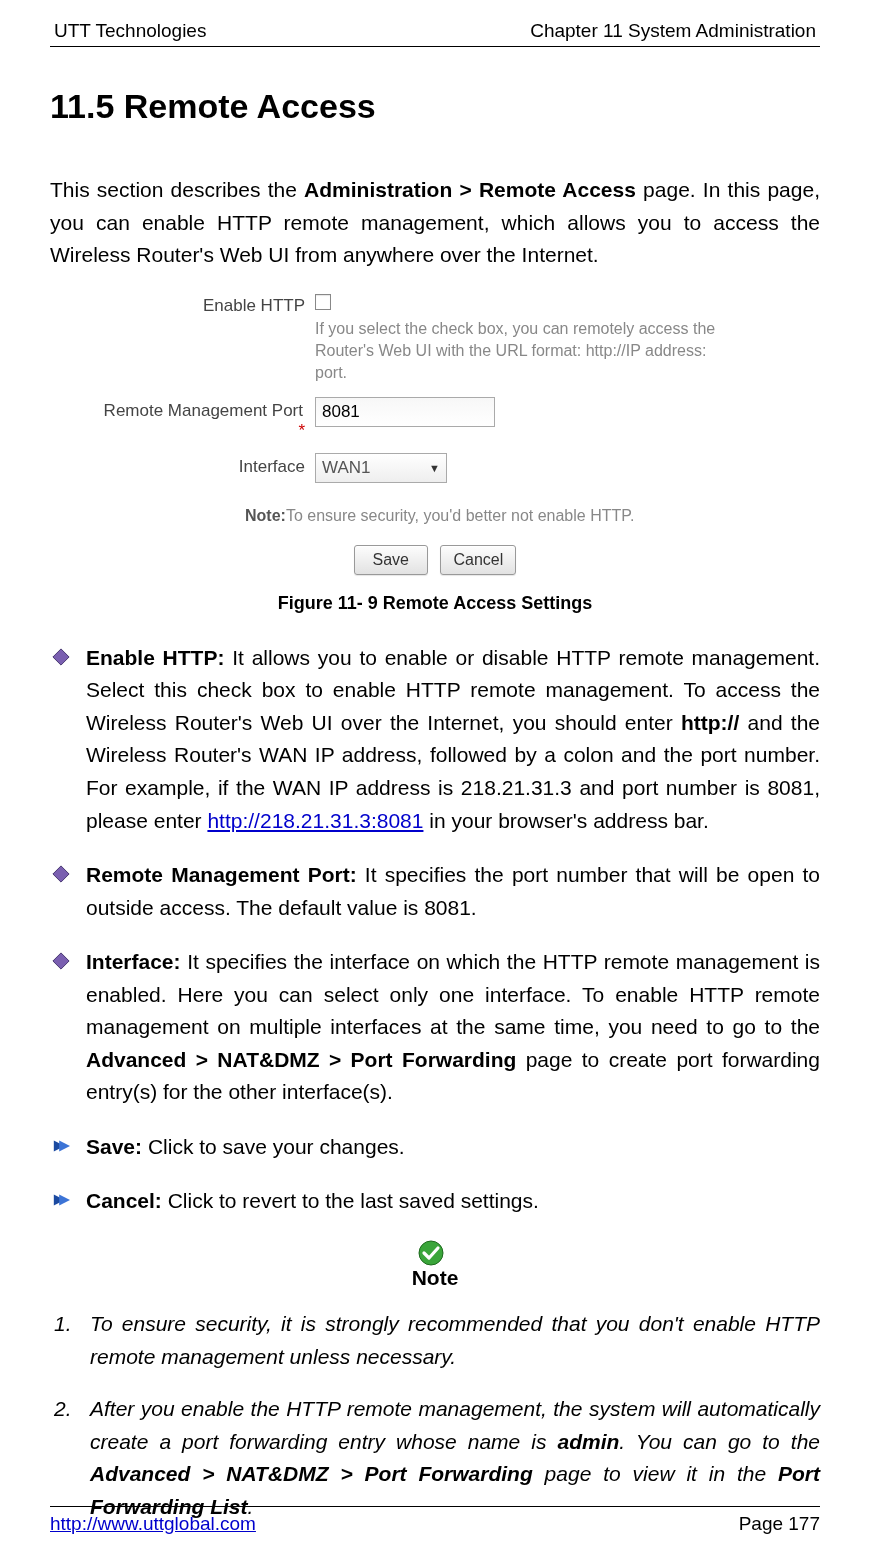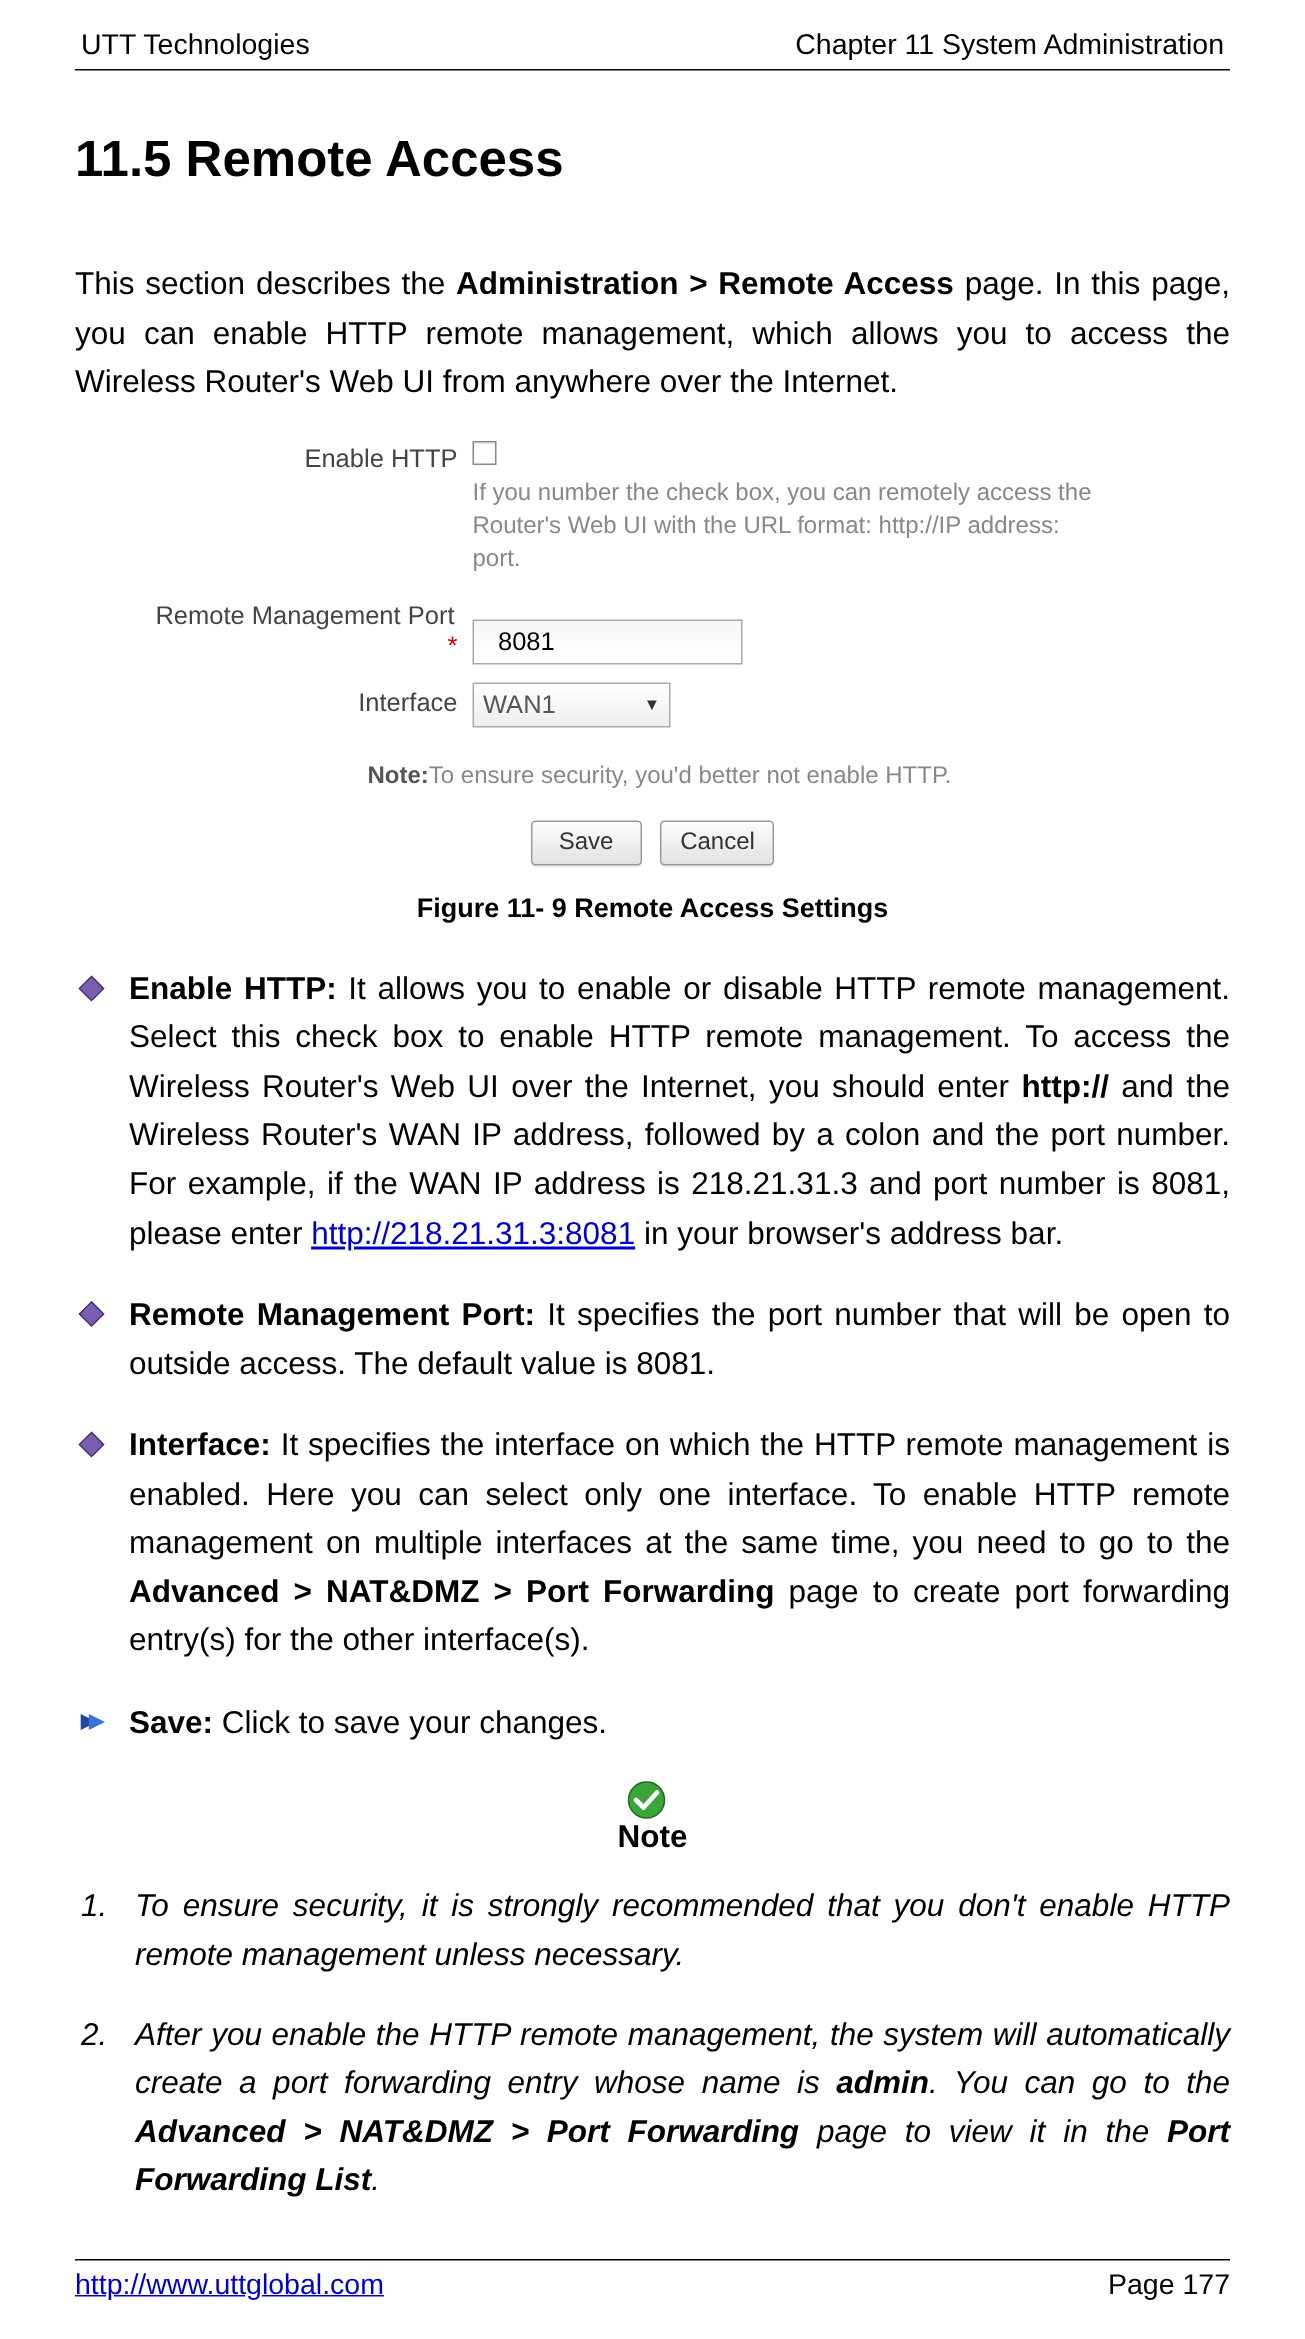--- a/index.html
+++ b/index.html
@@ -32,23 +32,22 @@
     .frow { display: flex; align-items: flex-start; margin-bottom: 12px; }
     .flabel { width: 220px; text-align: right; padding-right: 10px; color: #444; padding-top: 4px; font-size:17px;}
     .fctrl { flex: 1; }
     .req { color: #c00; margin-left: 2px; }
     .chk {
       width: 16px; height: 16px; border: 1px solid #888; background: #fff; display:inline-block; vertical-align:middle;
       box-shadow: inset 0 1px 1px rgba(0,0,0,.1);
     }
     .hint { color: #888; font-size: 16px; line-height: 1.4; margin-top: 6px; max-width: 420px;}
     .txtinput {
-      border: 1px solid #aaa; height: 30px; width: 180px; padding: 2px 16px; font-size: 17px;
+      border: 1px solid #aaa; height: 30px; width: 180px; padding: 2px 6px; font-size: 17px;
       background: linear-gradient(#f7f7f7,#fff);
-      margin-top: 16px;
     }
     .selbox {
       border: 1px solid #aaa; height: 30px; width: 132px; padding: 2px 22px 2px 6px; font-size: 17px;
       background: linear-gradient(#fff,#eee); position: relative; display:inline-flex; align-items:center;
     }
     .selbox .caret { position:absolute; right:6px; top:50%; transform:translateY(-50%); font-size:11px; color:#333;}
     .note-line { color:#888; font-size:16px; margin: 24px 0 20px 150px;}
     .note-line .nb { color:#555; font-weight:bold; }
     .btnrow { text-align:center; margin-top:16px;}
     .btn {
@@ -92,21 +91,21 @@
   <span>This section describes the </span><span class="bold">Administration &gt; Remote Access</span><span> page. In this page, you can enable HTTP remote management, which allows you to access the Wireless Router's Web UI from anywhere over the Internet.</span>
 </p>
 
 <div class="figure-wrap">
   <div class="settings-box">
 
     <div class="frow">
       <div class="flabel">Enable HTTP</div>
       <div class="fctrl">
         <span class="chk"></span>
-        <div class="hint">If you number the check box, you can remotely access the Router's Web UI with the URL format: http://IP address: port.</div>
+        <div class="hint">If you select the check box, you can remotely access the Router's Web UI with the URL format: http://IP address: port.</div>
       </div>
     </div>
 
     <div class="frow">
       <div class="flabel">
         <span>Remote Management Port</span><span class="req"> *</span>
       </div>
       <div class="fctrl">
         <input class="txtinput" value="8081" style="">
       </div>
@@ -167,20 +166,29 @@
   <li>
     <span class="arrowblue">
       <svg viewBox="0 0 20 20">
           <polygon points="2,4 14,10 2,16" fill="#1b4aa0"></polygon>
           <polygon points="8,4 20,10 8,16" fill="#3c74d6"></polygon>
         </svg>
     </span>
     <span class="bold">Save:</span><span> Click to save your changes.</span>
   </li>
 
+  <li>
+    <span class="arrowblue">
+      <svg viewBox="0 0 20 20">
+          <polygon points="2,4 14,10 2,16" fill="#1b4aa0"></polygon>
+          <polygon points="8,4 20,10 8,16" fill="#3c74d6"></polygon>
+        </svg>
+    </span>
+    <span class="bold">Cancel:</span><span> Click to revert to the last saved settings.</span>
+  </li>
 </ul>
 
 <div class="notehdr">
   <span class="checkcircle">
     <svg viewBox="0 0 26 26">
         <circle cx="13" cy="13" r="12" fill="#3aa53a" stroke="#1e6a1e" stroke-width="1"></circle>
         <path d="M6 13 L11 18 L20 8" stroke="#fff" stroke-width="3.2" fill="none" stroke-linecap="round" stroke-linejoin="round"></path>
       </svg>
   </span>
   <span>Note</span>

